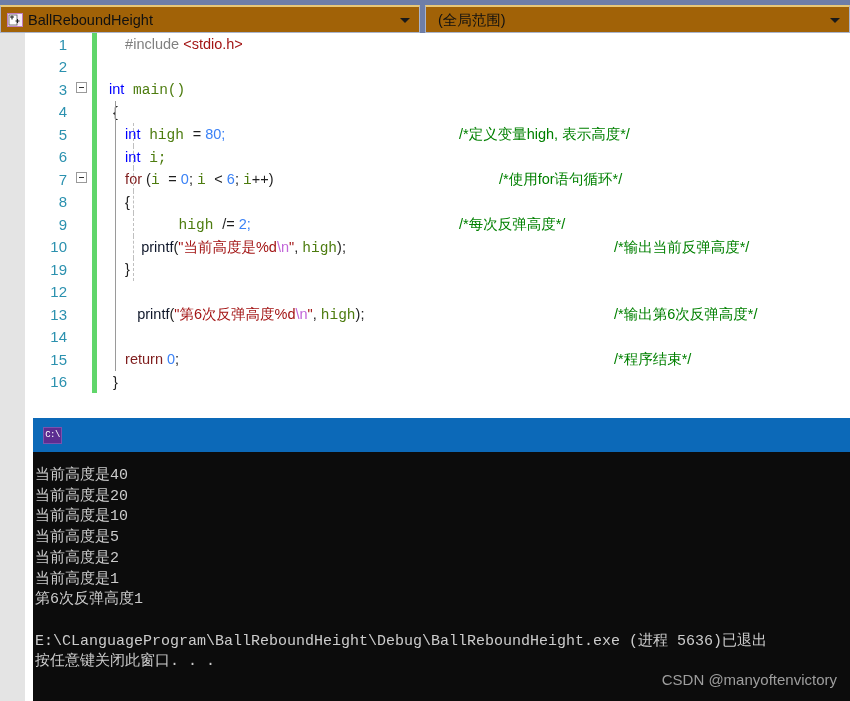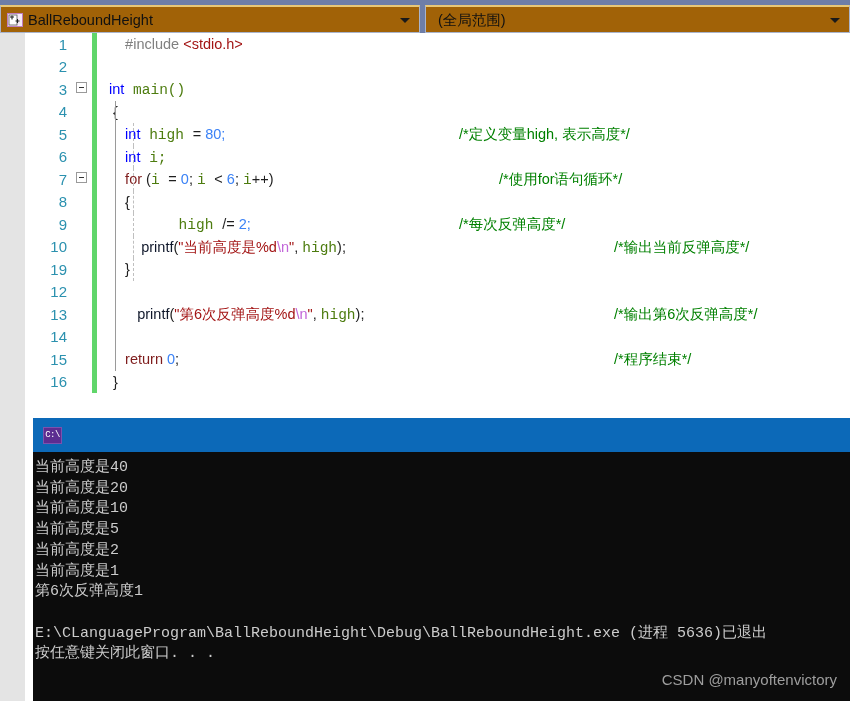--- a/index.html
+++ b/index.html
@@ -191,21 +191,21 @@
     flex: none;
     margin-right: 9px;
   }
   #console-title-text {
     color: #ffffff;
     font-size: 14.5px;
     font-family: "Liberation Sans", sans-serif;
     white-space: nowrap;
   }
   #console-body {
-    padding: 6px 0 0 2px;
+    padding: 14px 0 0 2px;
     font-family: "Liberation Mono", monospace;
     font-size: 15px;
     line-height: 20.7px;
     color: #CCCCCC;
     white-space: pre;
     overflow: hidden;
   }
   .cline { white-space: pre; }
   .cblank { height: 20.7px; }
   #watermark {

